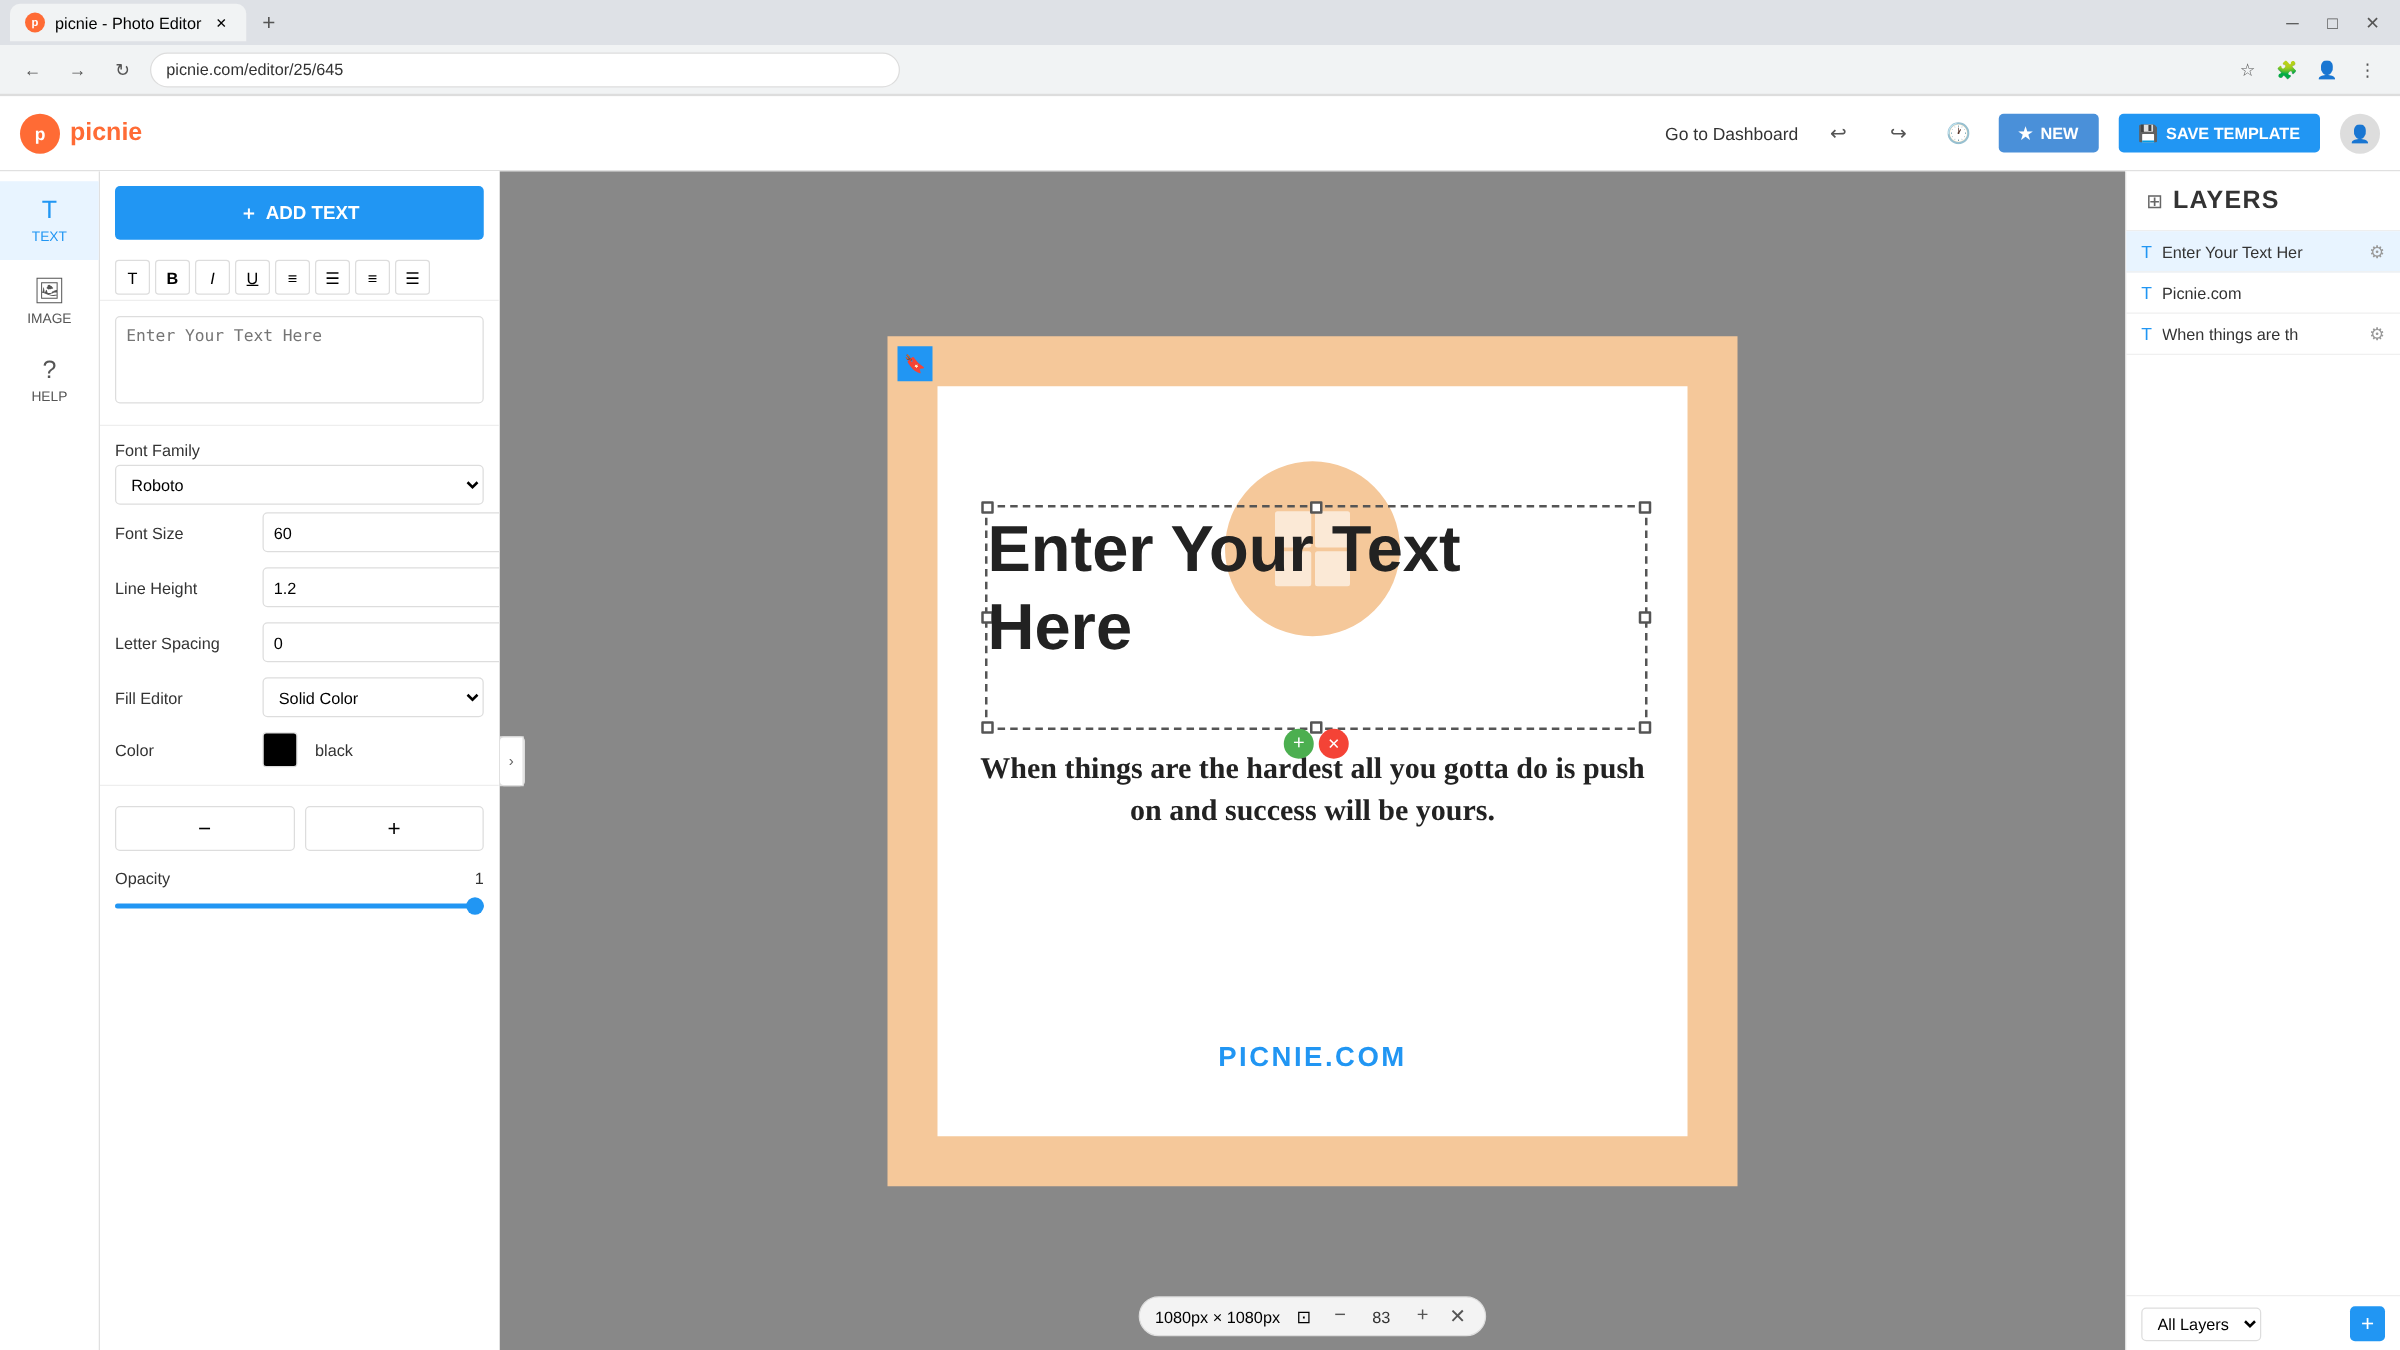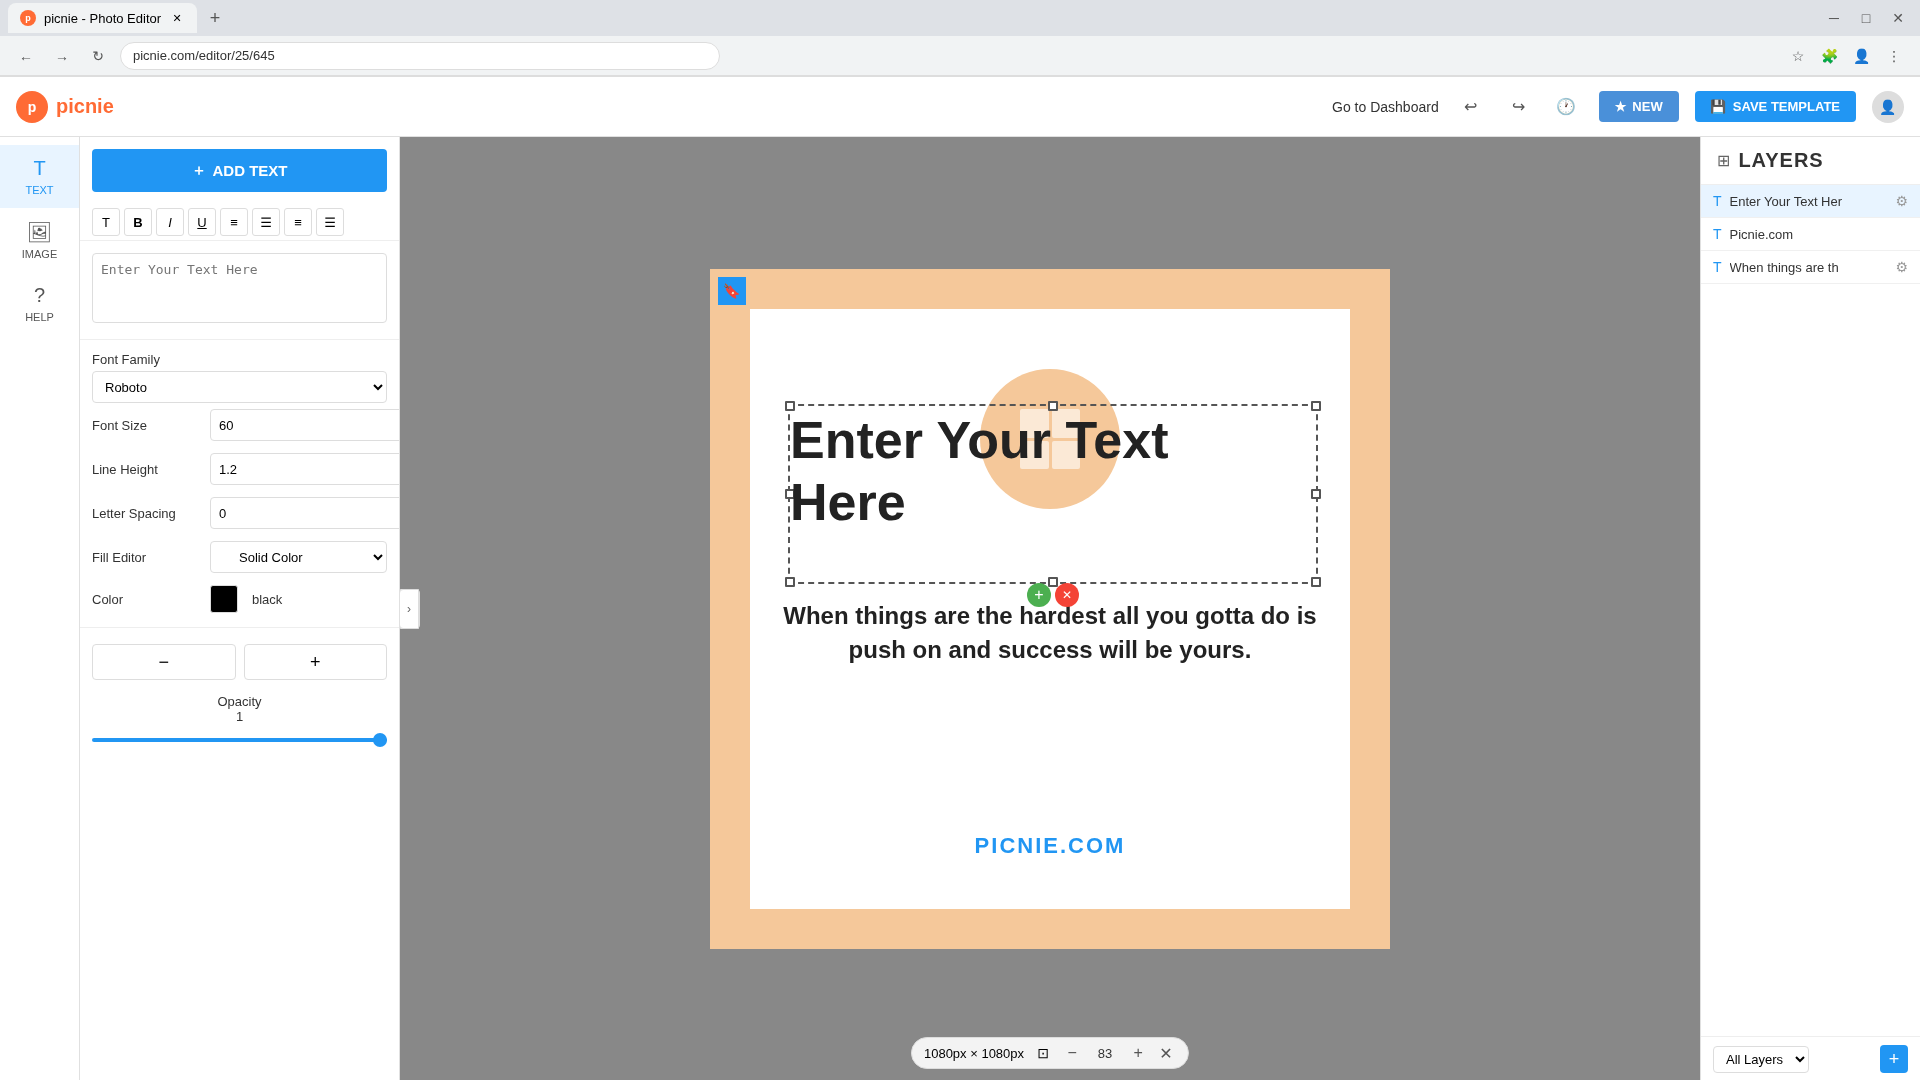--- a/index.html
+++ b/index.html
@@ -303,21 +303,21 @@
       border: 1px solid #ddd;
       border-radius: 4px;
       padding: 0 8px;
       font-size: 13px;
     }
     .prop-select {
       flex: 1;
       height: 32px;
       border: 1px solid #ddd;
       border-radius: 4px;
-      padding: 0 24px;
+      padding: 0 8px;
       font-size: 13px;
       background: white;
     }
     .font-family-select {
       width: calc(100% - 24px);
       margin: 0 12px;
       height: 32px;
       border: 1px solid #ddd;
       border-radius: 4px;
       padding: 0 8px;
@@ -361,21 +361,20 @@
     }
 
     .opacity-row {
       padding: 6px 12px;
     }
     .opacity-label-row {
       display: flex;
       justify-content: space-between;
       align-items: center;
       margin-bottom: 4px;
-      flex-direction: column;
     }
     .opacity-label { font-size: 13px; color: #333; }
     .opacity-value { font-size: 13px; color: #333; }
     .opacity-slider {
       width: 100%;
       height: 4px;
       -webkit-appearance: none;
       background: linear-gradient(to right, #2196f3 100%, #ddd 100%);
       border-radius: 2px;
       outline: none;
@@ -514,20 +513,21 @@
     .quote-text {
       position: absolute;
       top: 290px;
       left: 30px;
       right: 30px;
       text-align: center;
       font-size: 24px;
       font-weight: bold;
       color: #222;
       line-height: 1.4;
+      font-family: Liberation Serif, serif;
     }
 
     .brand-text {
       position: absolute;
       bottom: 50px;
       left: 50%;
       transform: translateX(-50%);
       font-size: 22px;
       font-weight: bold;
       color: #2196f3;

